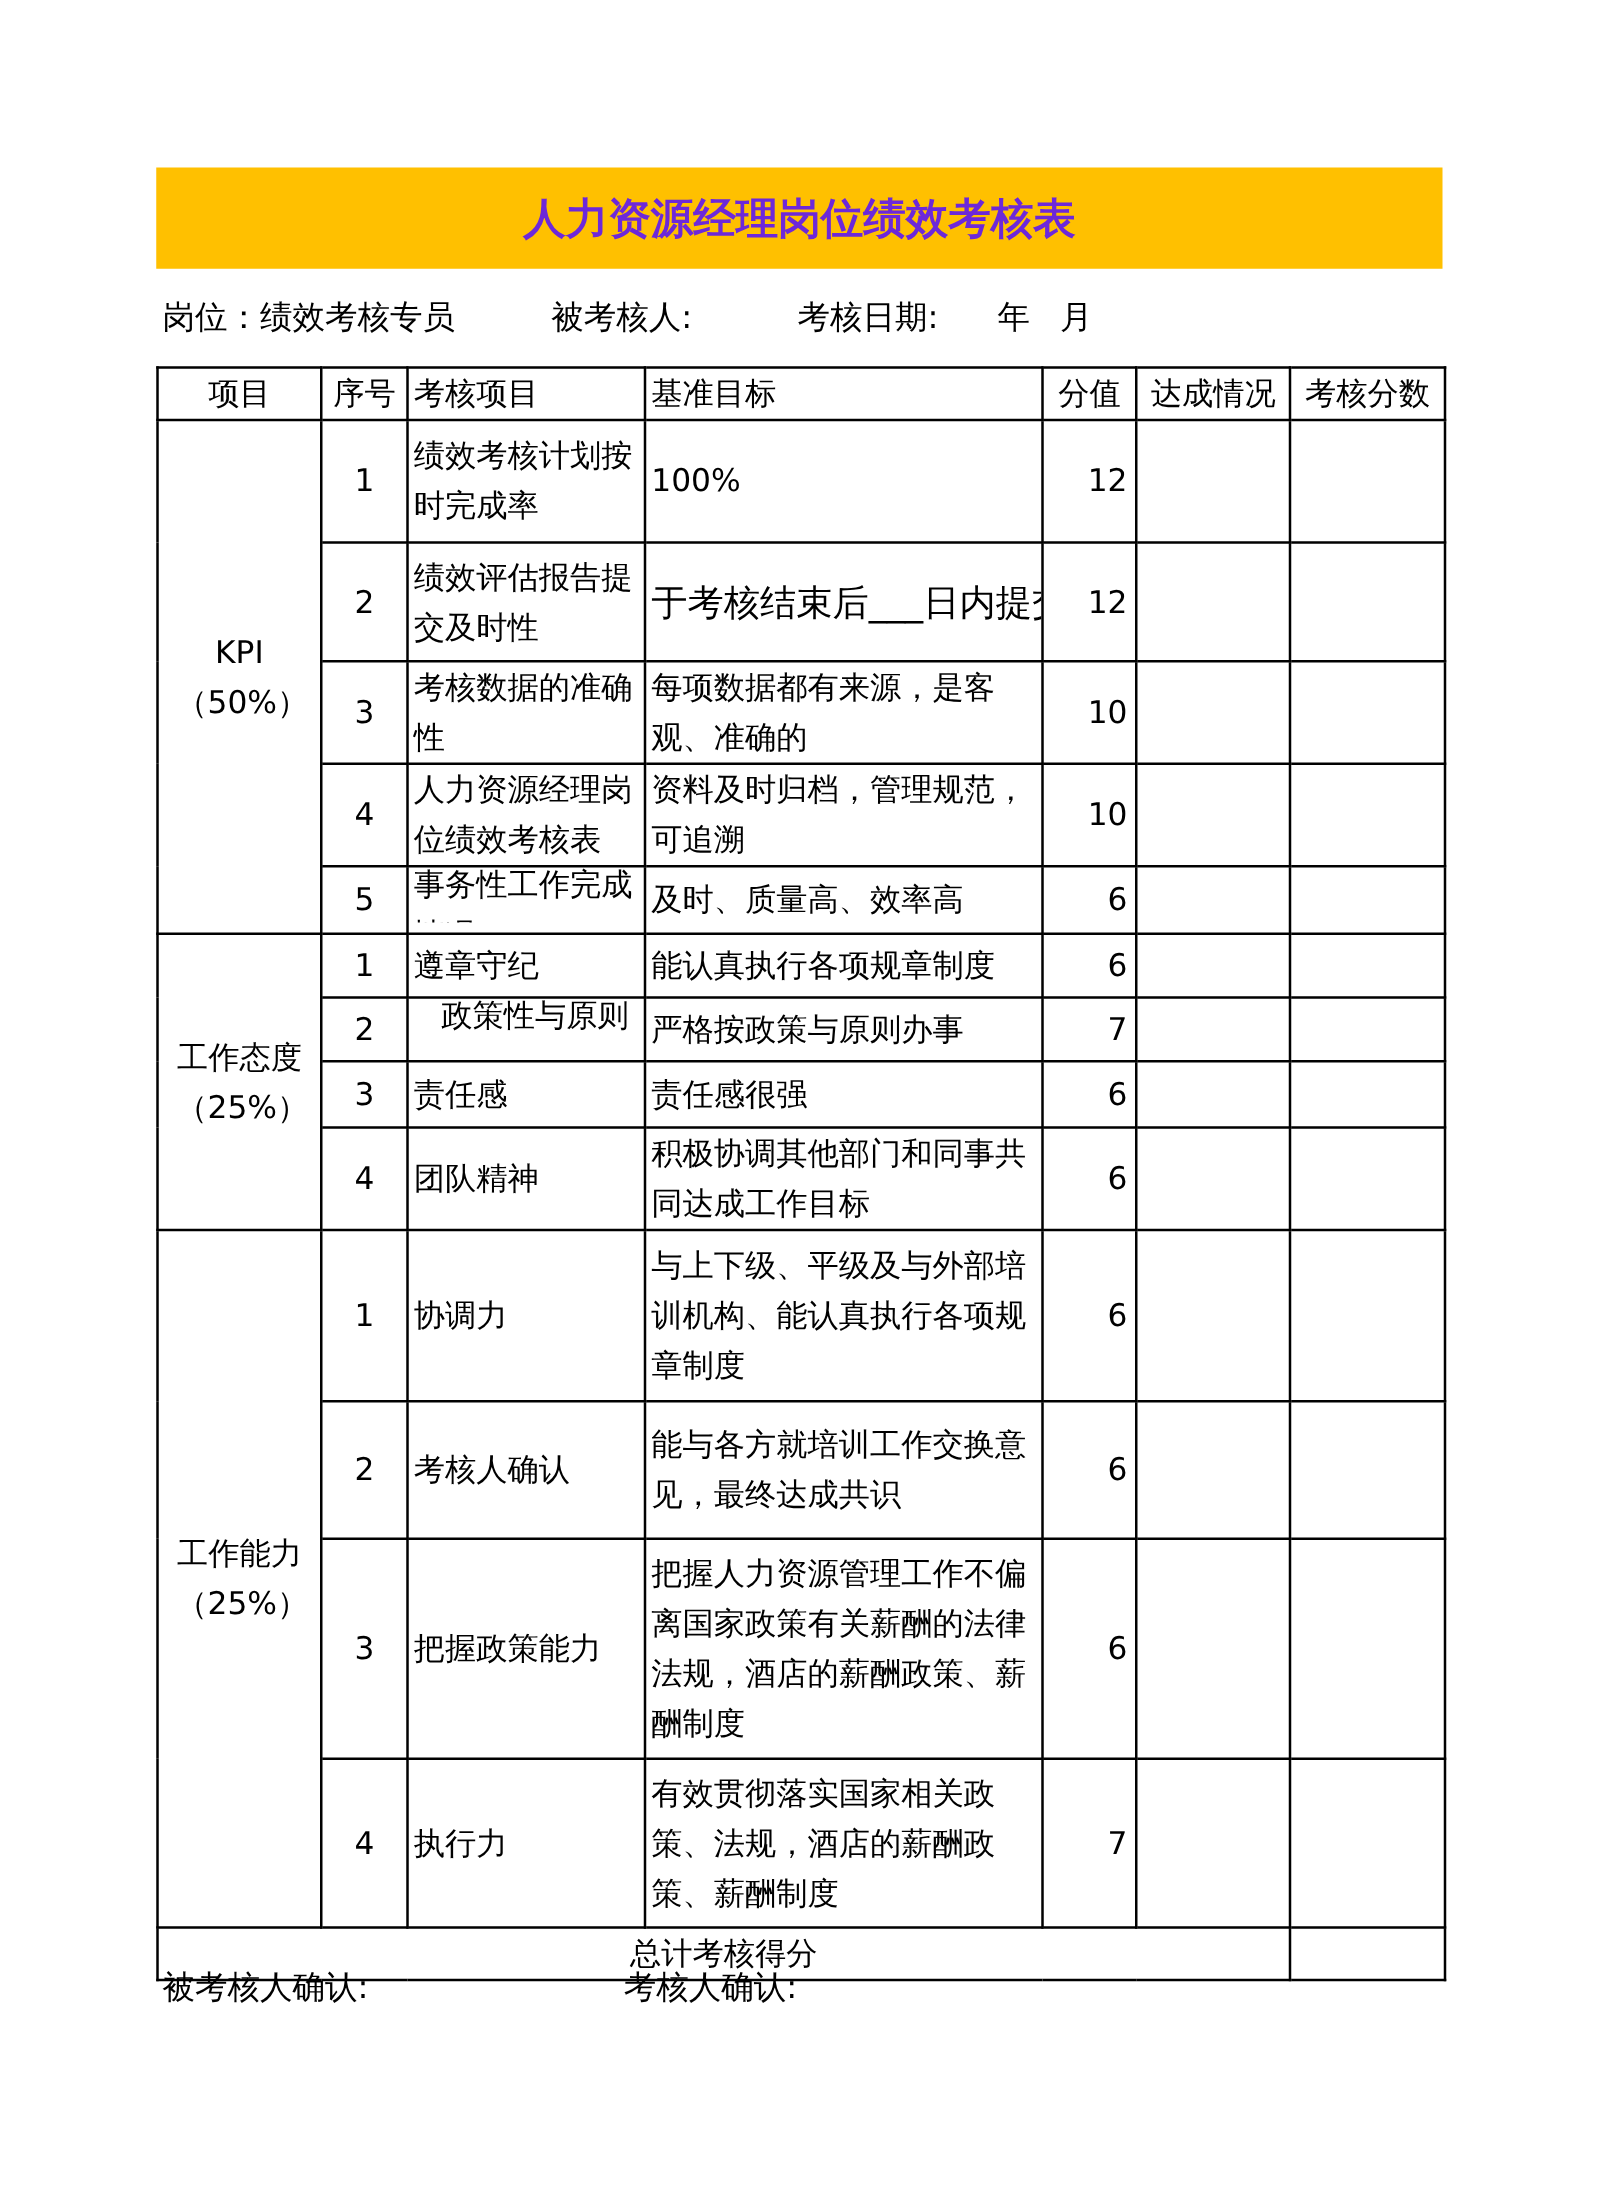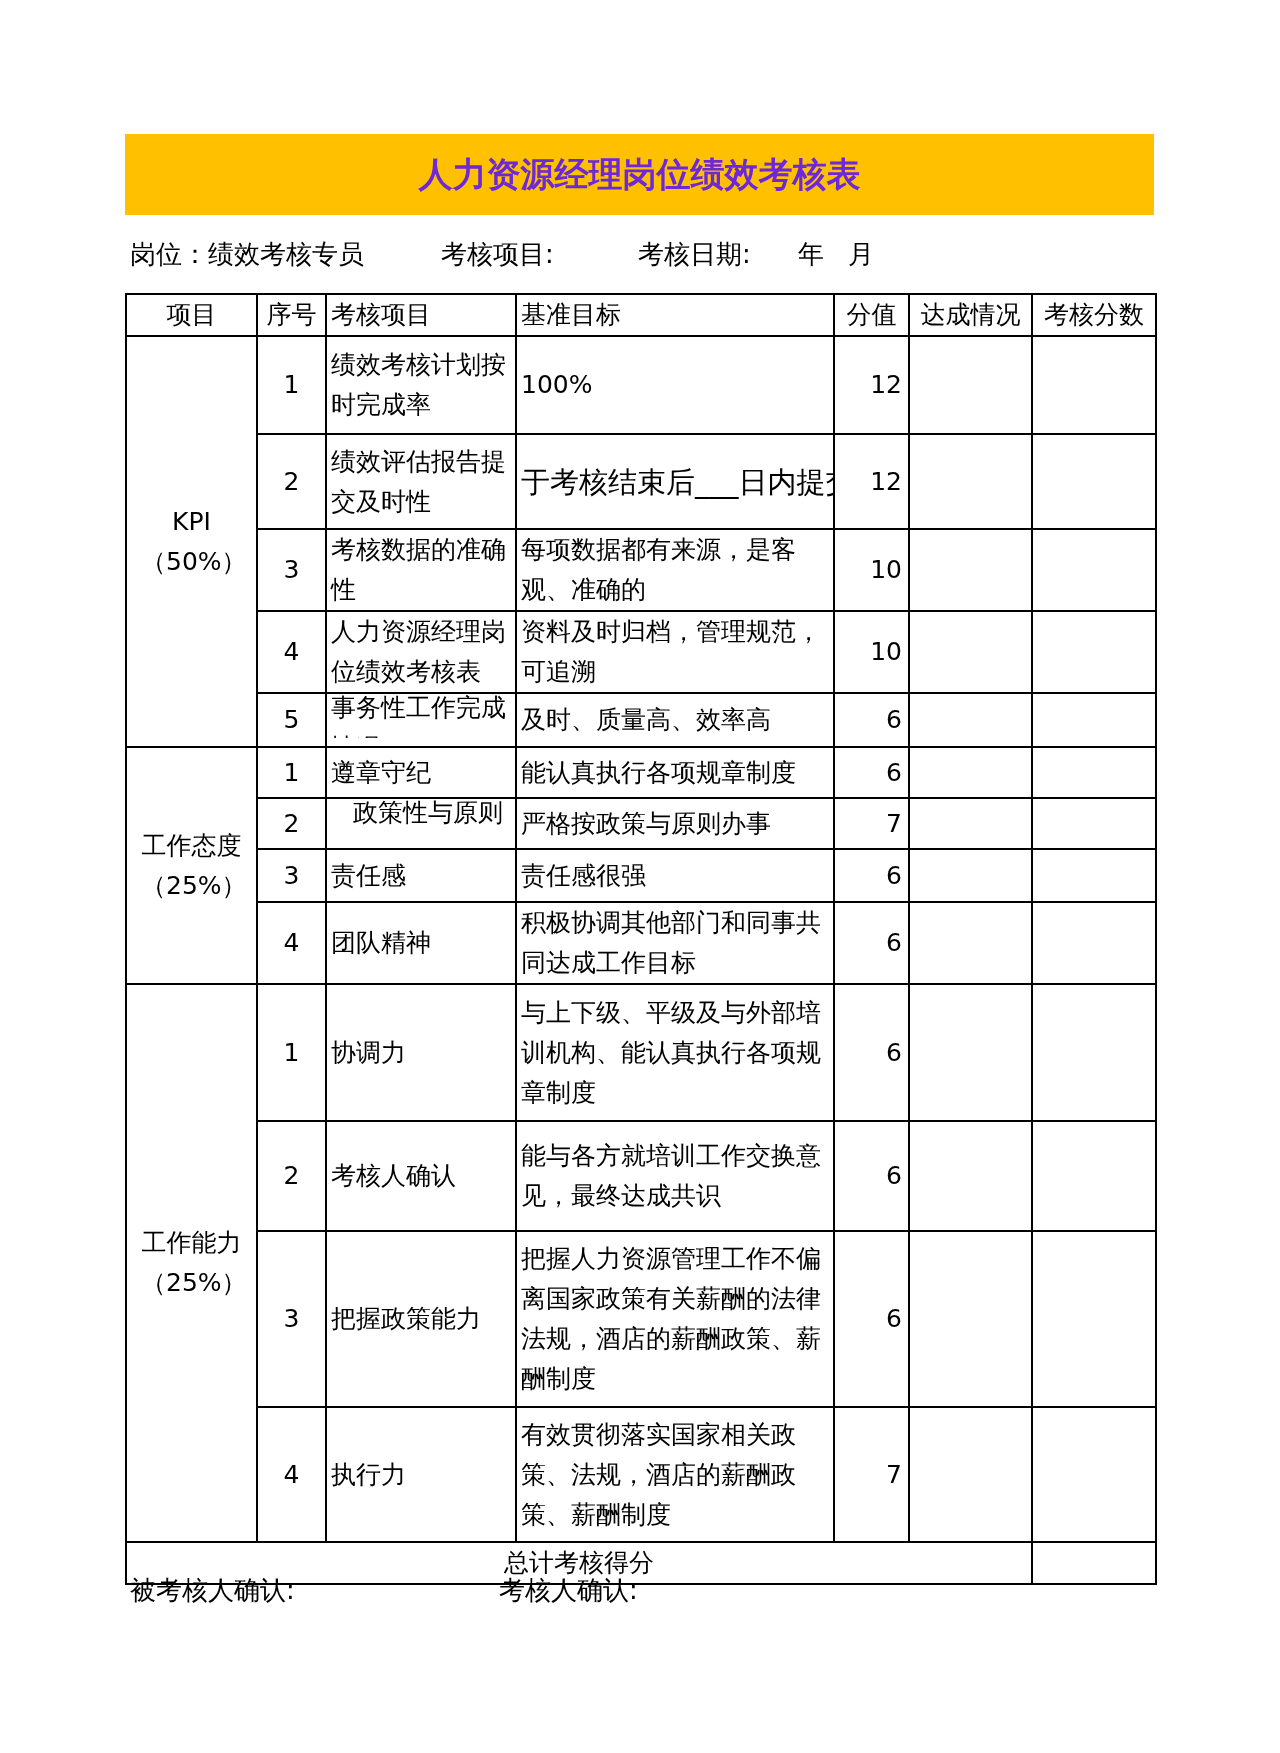--- a/index.html
+++ b/index.html
@@ -46,21 +46,21 @@
 </style>
 </head>
 <body>
 
 <div class="banner">
   <div class="banner-title">人力资源经理岗位绩效考核表</div>
 </div>
 
 <div class="meta">
   <span style="left:0px">岗位：绩效考核专员</span>
-  <span style="left:311px">考核项目:</span>
+  <span style="left:311px">被考核人:</span>
   <span style="left:508px">考核日期:</span>
   <span style="left:668px">年</span>
   <span style="left:718px">月</span>
 </div>
 
 <table class="sheet">
   <colgroup>
     <col style="width:131px">
     <col style="width:69px">
     <col style="width:190px">

